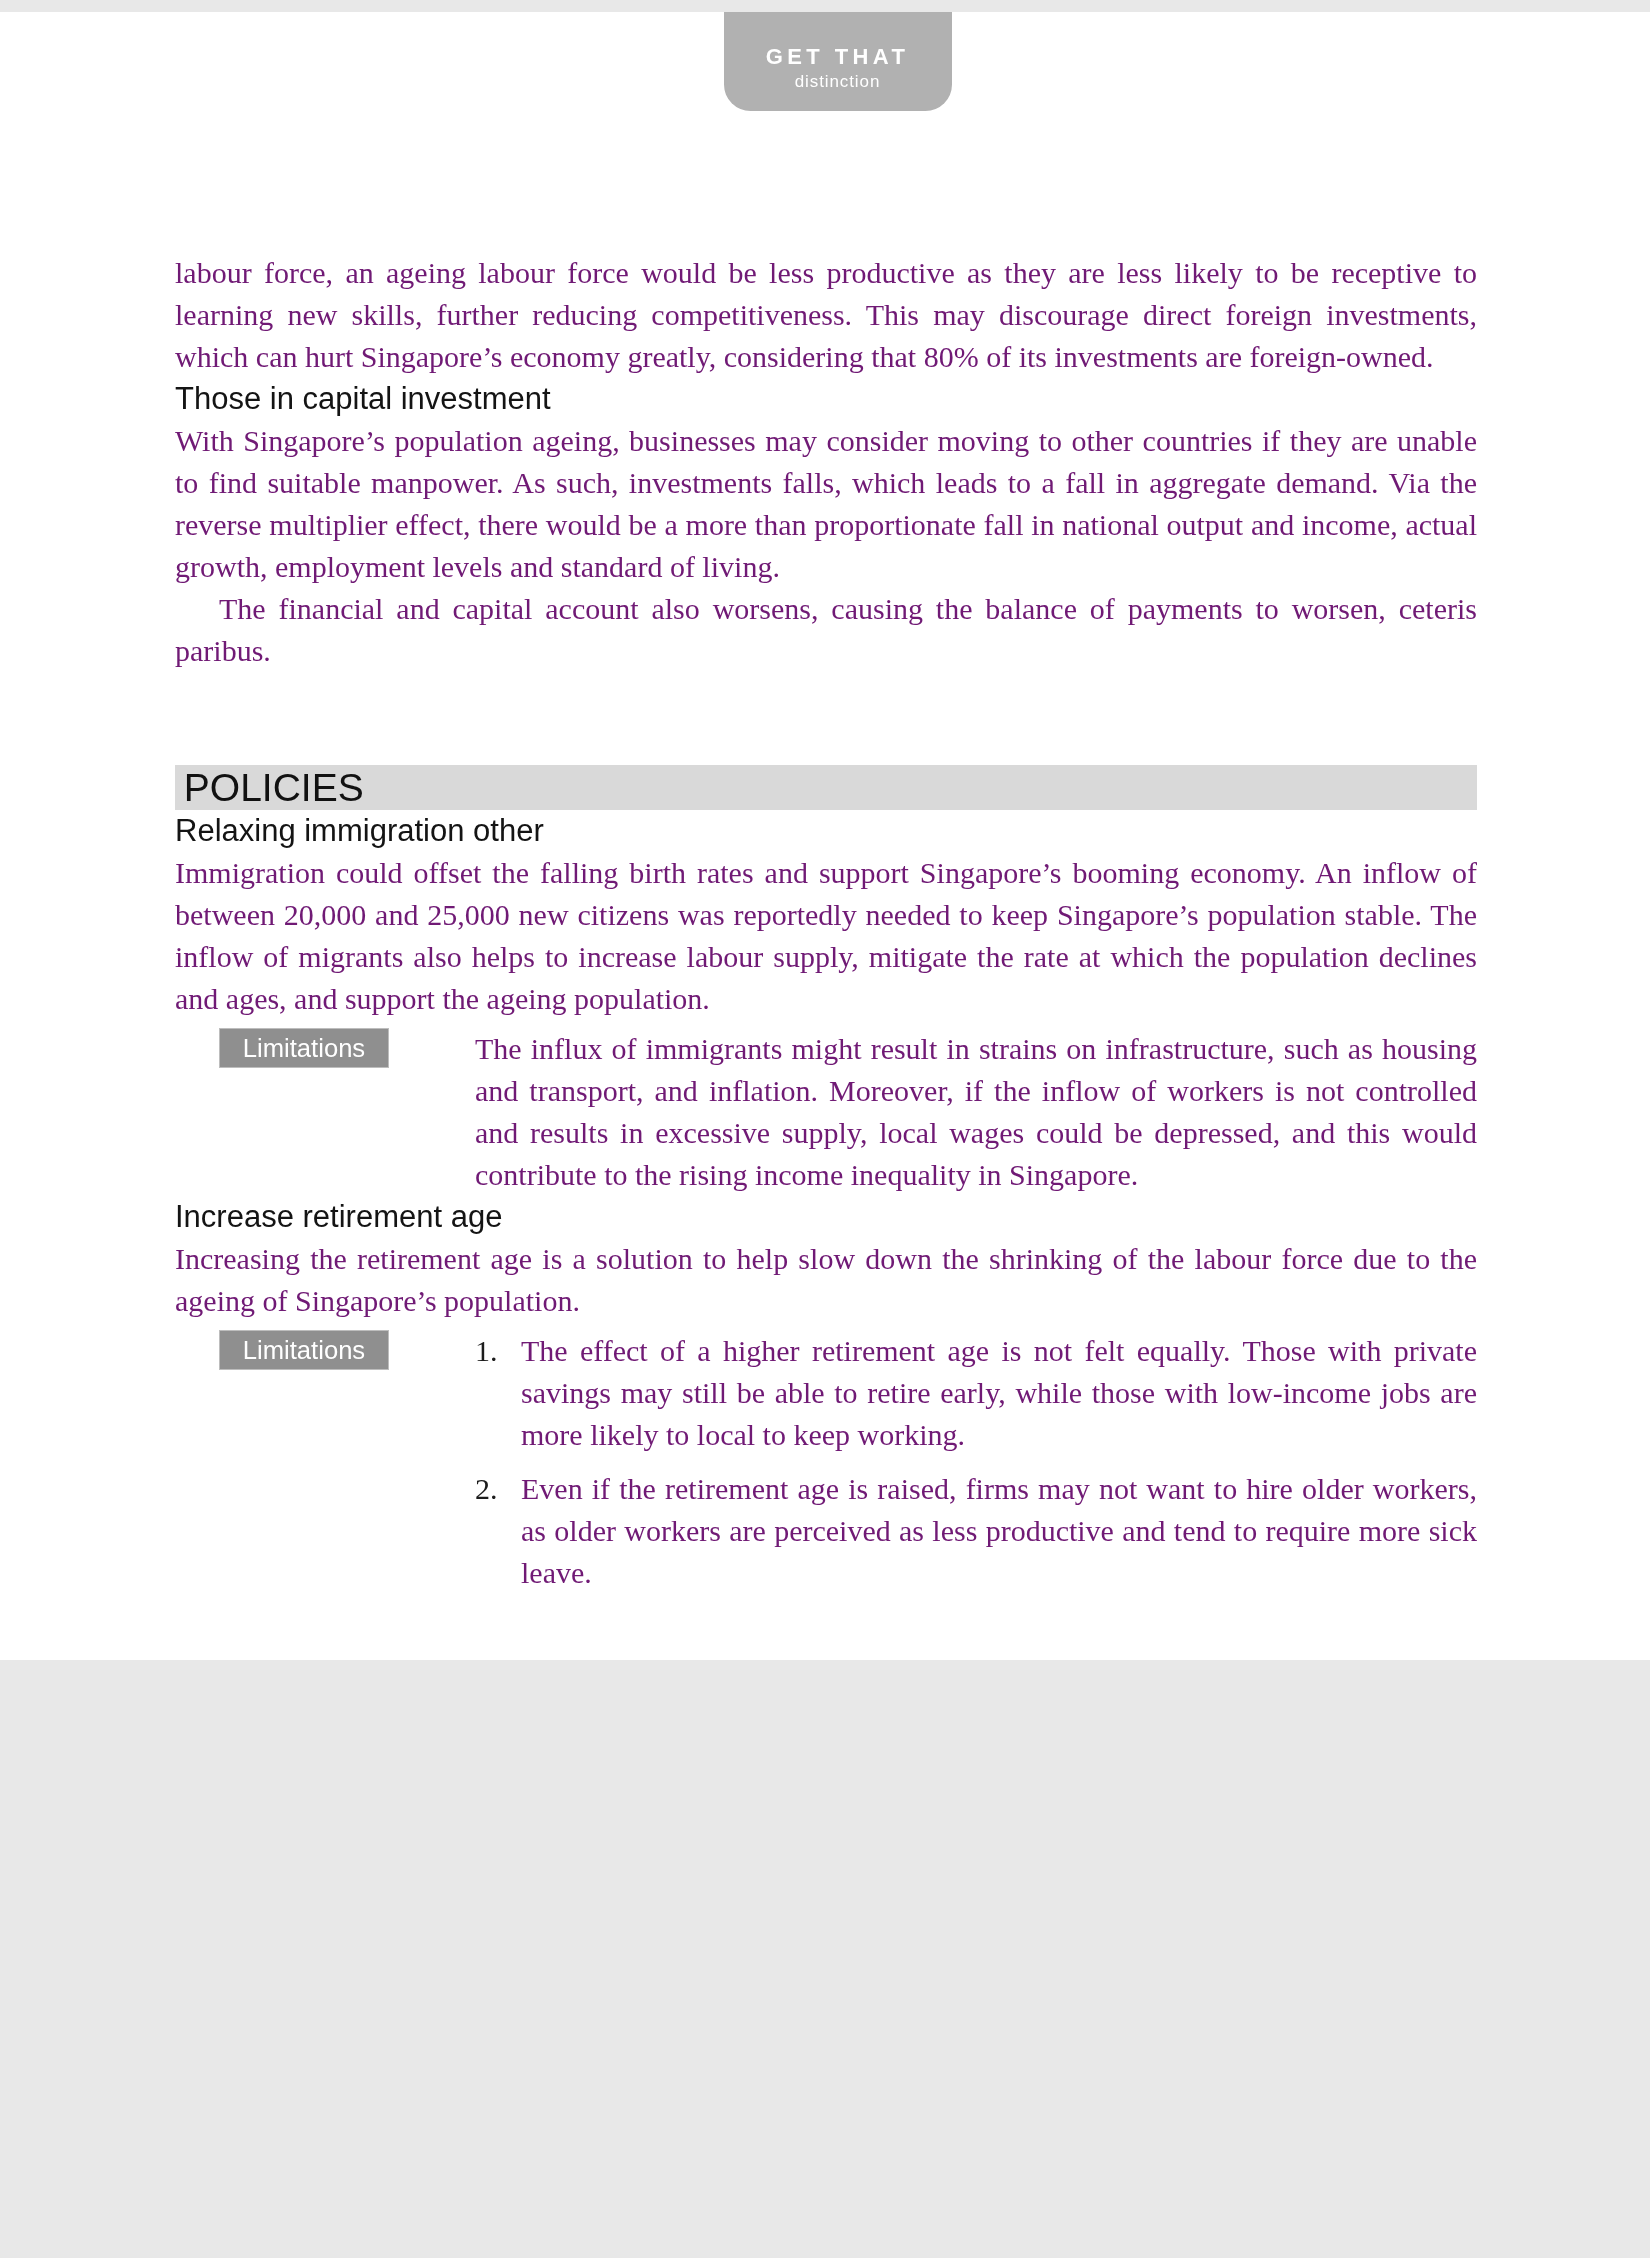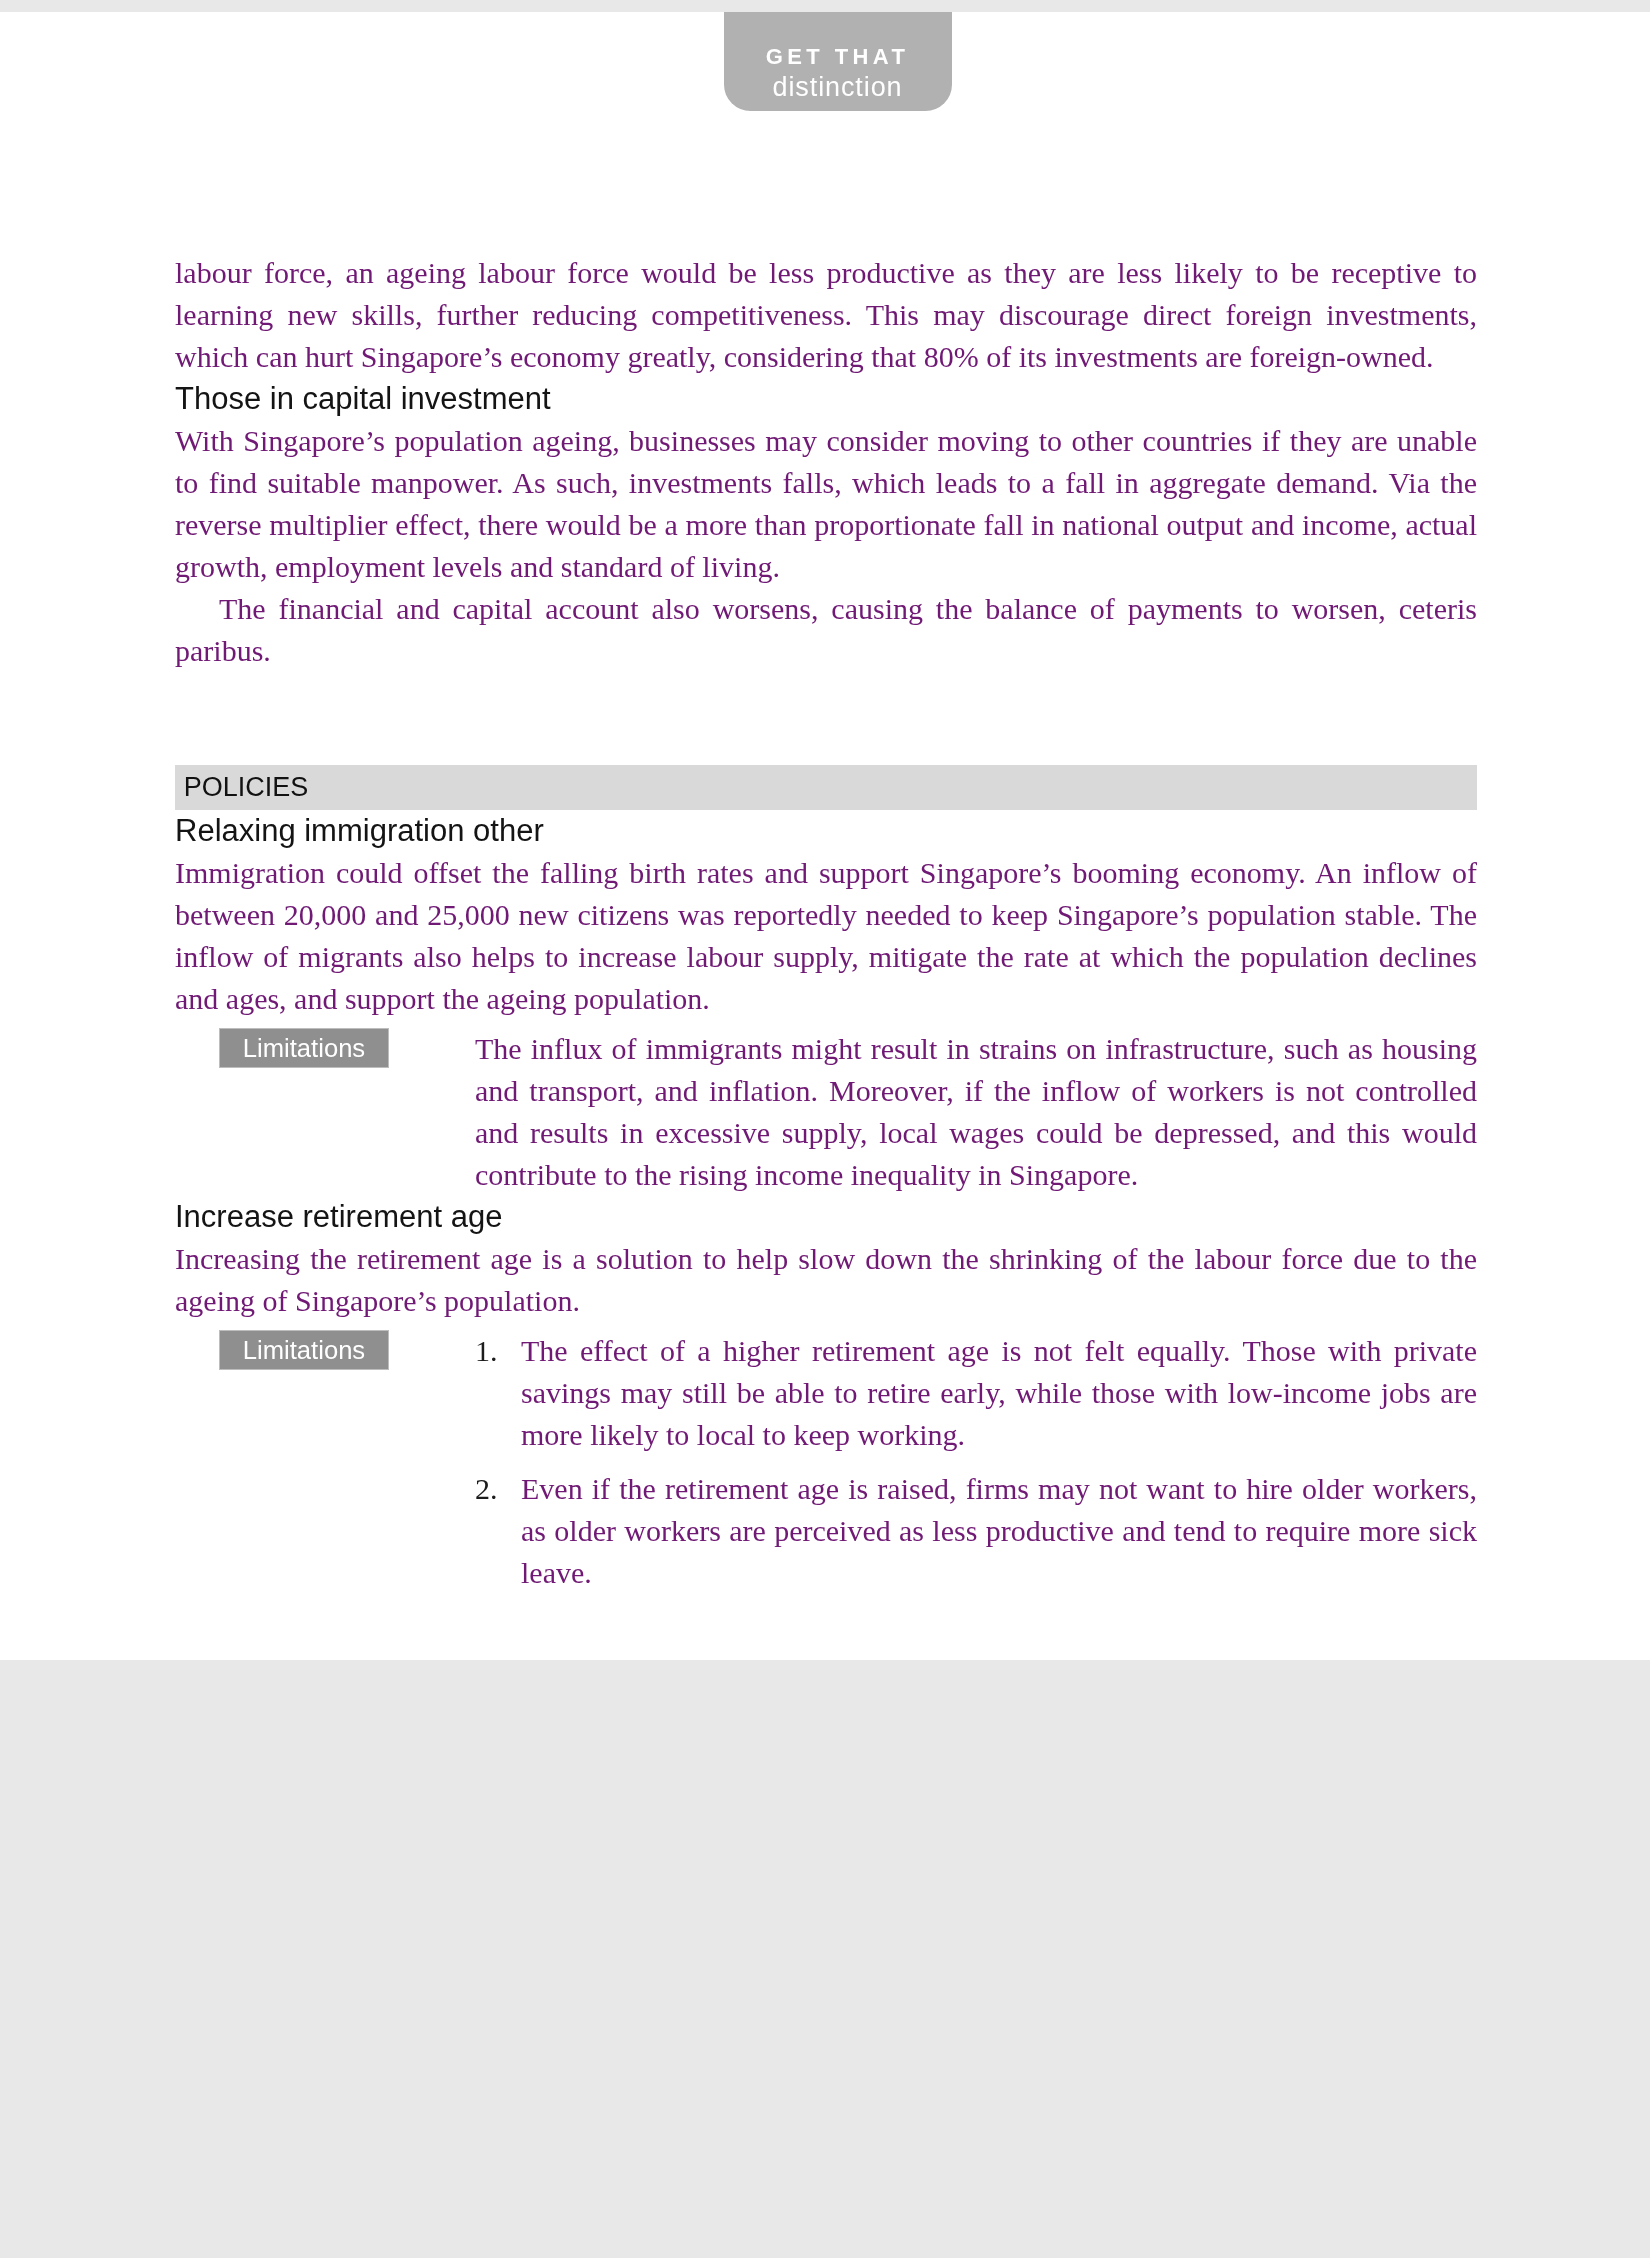--- a/index.html
+++ b/index.html
@@ -16,21 +16,21 @@
   
   .badge {
     position:absolute; top:0; left:50%; transform:translateX(-50%);
     width:228px; height:99px;
     background:#b1b1b1;
     border-radius:0 0 26.5px 26.5px;
     text-align:center; color:#ffffff;
     font-family:"Liberation Sans", sans-serif;
   }
   .badge-top  { margin-top:32px; font-size:22px; font-weight:bold; letter-spacing:4.4px; }
-  .badge-bottom { margin-top:1.8px; font-size:27px; letter-spacing:0.9px; }
+  .badge-bottom { margin-top:1.8px; font-size:17px; letter-spacing:0.9px; }
 
   .unit-header {
     position:absolute; top:131px; left:0; width:100%;
     text-align:center;
     font-family:"Liberation Sans", sans-serif;
     font-size:25.6px; color:#8a8a8a;
   }
 
   
   .content { position:absolute; left:175px; top:240px; width:1302px; }
@@ -62,21 +62,21 @@
   .mt-h2c { margin-top:49px; }
   .mt-p6  { margin-top:21px; }
   .mt-item2 { margin-top:12.4px; }
 
   .policies-bar {
     height:45px;
     background:#d9d9d9;
     display:flex; align-items:center;
     padding-left:8.8px; box-sizing:border-box;
     font-family:"Liberation Sans", sans-serif;
-    font-size:27px; color:#111111;
+    font-size:39px; color:#111111;
   }
 
   .limitation-row { display:flex; align-items:flex-start; }
   .lim-label {
     flex:none;
     margin-left:44px;
     width:168px; height:38px;
     background:#8f8f8f;
     border:1.8px solid #bdbdbd;
     color:#ffffff;

